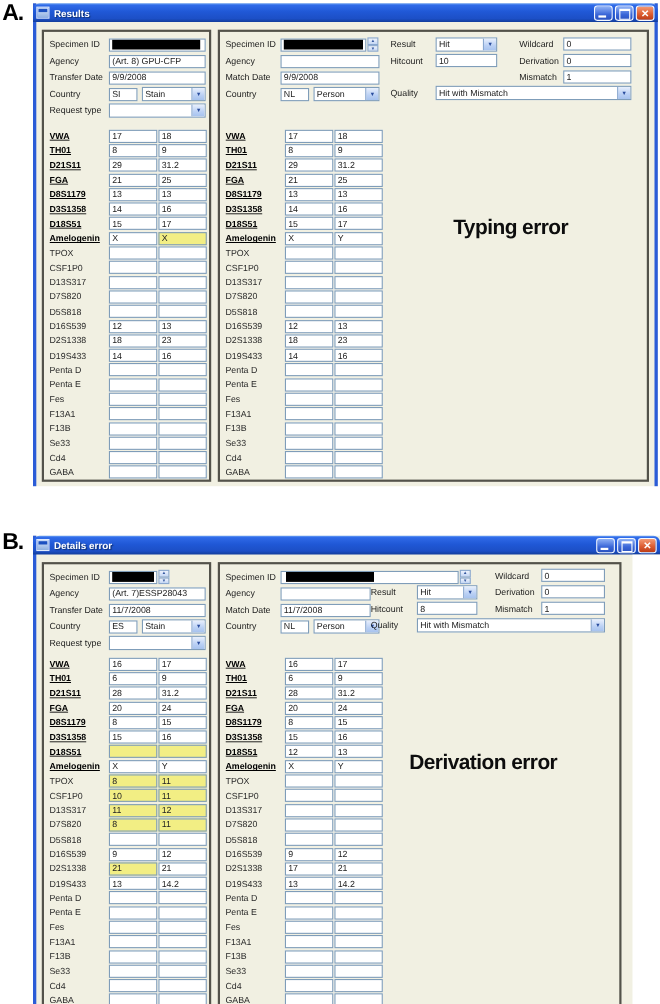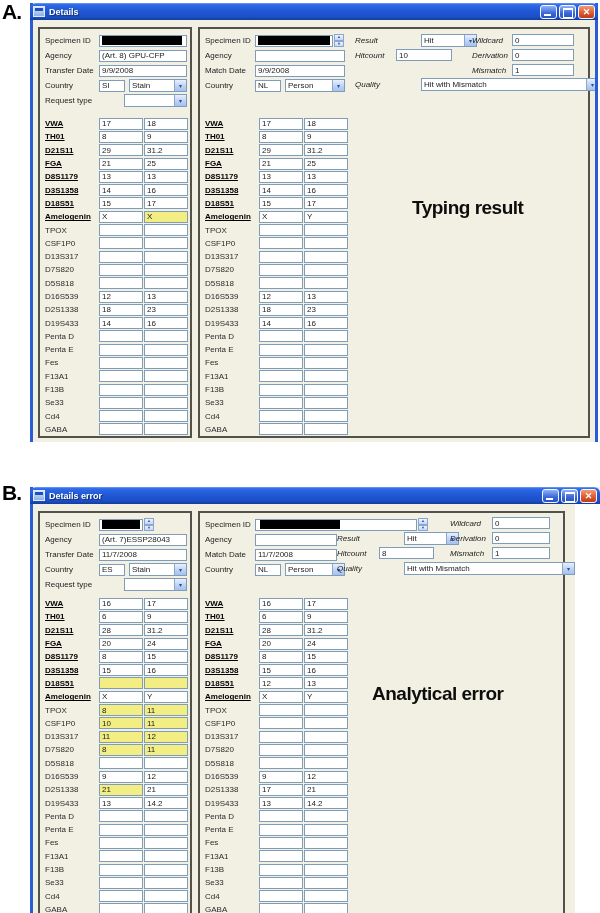--- a/index.html
+++ b/index.html
@@ -26,53 +26,53 @@
   .tbb.close::after { content:"\2715"; position:absolute; left:0; right:0; top:1px; text-align:center;
                       color:#fff; font-size:9px; font-weight:bold; }
   .content { position:relative; overflow:hidden; }
   .whitefill { position:absolute; top:0; right:0; bottom:0; background:#fff; }
   .gb { position:absolute; border:2px solid #53524a; padding:4px 3px 0 5px; background:#f1f0e2; }
   .frow { height:15px; display:flex; align-items:center; }
   .flabel { width:54px; font-size:8px; color:#1c1c1c; flex:0 0 auto; }
   .tinput { height:12px; border:1px solid #7f9db9; background:#fff; font-size:8px; color:#222;
             padding:0 2px; display:flex; align-items:center; overflow:hidden; white-space:nowrap; }
   .redact { background:#000; height:9px; flex:0 0 auto; }
-  .combo { height:13px; border:1px solid #7f9db9; background:#fff; display:flex; align-items:stretch; overflow:hidden;margin-left:25px; }
+  .combo { height:13px; border:1px solid #7f9db9; background:#fff; display:flex; align-items:stretch; overflow:hidden; }
   .combo .cv { flex:1; font-size:8px; color:#222; padding:0 2px; display:flex; align-items:center;
                overflow:hidden; white-space:nowrap; }
   .chev { width:12px; flex:0 0 auto; background:linear-gradient(#e9f0fd,#bad0f4 60%,#a6c2ee);
           border-left:1px solid #89a7cf; display:flex; align-items:center; justify-content:center;
           color:#2a4d9e; font-size:6px; line-height:6px; }
   .spin { width:10px; height:13px; display:flex; flex-direction:column; margin-left:1px; flex:0 0 auto; }
   .spin span { flex:1; border:1px solid #89a7cf; background:linear-gradient(#eef3fd,#c4d6f4);
                color:#35589f; font-size:4px; line-height:4px; display:flex; align-items:center;
                justify-content:center; }
   .markers { }
   .mrow { height:13.3px; display:flex; align-items:center; }
   .mlabel { width:54px; font-size:8px; color:#2a2a2a; flex:0 0 auto; overflow:hidden; white-space:nowrap; }
   .mlabel.bold { font-weight:bold; color:#000;text-decoration:underline; }
   .mcell { width:44px; height:12px; border:1px solid #7f9db9; background:#fff; font-size:8px; color:#222;
            padding:0 2px; margin-right:1px; display:flex; align-items:center; flex:0 0 auto; }
   .mcell.hl { background:#f2ee84; }
-  .rp-label { position:absolute; font-size:8px; color:#1c1c1c; white-space:nowrap;font-style:italic; }
+  .rp-label { position:absolute; font-size:8px; color:#1c1c1c; white-space:nowrap; }
   .rp-ctl { position:absolute; }
   .annotation { position:absolute; font-size:19px; font-weight:bold; color:#0d0d0d;
                 letter-spacing:-0.5px; white-space:nowrap; }
 </style>
 </head>
 <body>
 
 <div id="page">
 
   <div class="plabel" style="left:2px;top:0px">A.</div>
 
   <div class="win" style="left:30px;top:3px;width:568px;height:439px">
     <div class="titlebar">
       <span class="tb-icon"></span>
-      <span class="tb-title">Details</span>
+      <span class="tb-title">Results</span>
       <span class="tbb min"></span>
       <span class="tbb max"></span>
       <span class="tbb close"></span>
     </div>
     <div class="content" style="height:422px">
 
       <div class="gb" style="left:5px;top:7px;width:154px;height:411px">
         <div class="frow">
           <span class="flabel">Specimen ID</span>
           <span class="tinput" style="width:88px">
@@ -389,21 +389,21 @@
           <span class="cv">Hit with Mismatch</span>
           <span class="chev">▾</span>
         </span>
         <span class="rp-label" style="left:272px;top:7px">Wildcard</span>
         <span class="tinput rp-ctl" style="left:312px;top:5px;width:62px">0</span>
         <span class="rp-label" style="left:272px;top:22px">Derivation</span>
         <span class="tinput rp-ctl" style="left:312px;top:20px;width:62px">0</span>
         <span class="rp-label" style="left:272px;top:37px">Mismatch</span>
         <span class="tinput rp-ctl" style="left:312px;top:35px;width:62px">1</span>
 
-        <span class="annotation" style="left:212px;top:168px">Typing result</span>
+        <span class="annotation" style="left:212px;top:168px">Typing error</span>
       </div>
     </div>
   </div>
 
   <div class="plabel" style="left:2px;top:481px">B.</div>
 
   <div class="win cutright" style="left:30px;top:487px;width:570px;height:426px">
     <div class="titlebar" style="margin-right:0">
       <span class="tb-icon"></span>
       <span class="tb-title">Details error</span>
@@ -735,18 +735,18 @@
         <span class="rp-label" style="left:137px;top:36px">Hitcount</span>
         <span class="tinput rp-ctl" style="left:179px;top:34px;width:55px">8</span>
         <span class="rp-label" style="left:250px;top:36px">Mismatch</span>
         <span class="tinput rp-ctl" style="left:292px;top:34px;width:58px">1</span>
         <span class="rp-label" style="left:137px;top:51px">Quality</span>
         <span class="combo rp-ctl" style="left:179px;top:49px;width:171px">
           <span class="cv">Hit with Mismatch</span>
           <span class="chev">▾</span>
         </span>
 
-        <span class="annotation" style="left:172px;top:170px">Analytical error</span>
+        <span class="annotation" style="left:172px;top:170px">Derivation error</span>
       </div>
     </div>
   </div>
 
 </div>
 
 </body></html>

